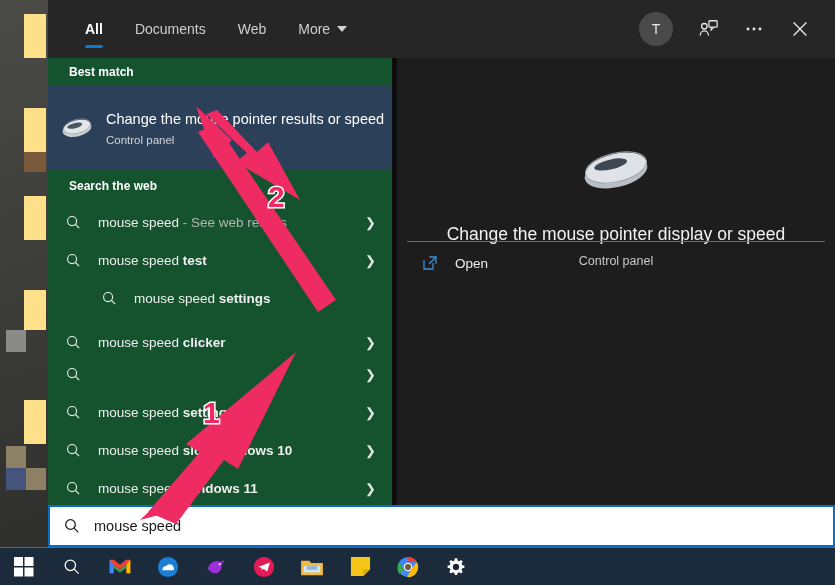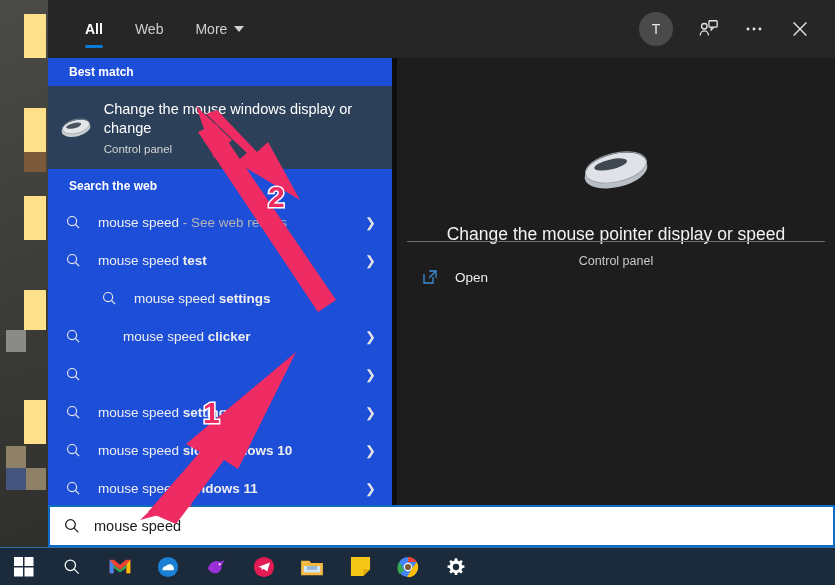--- a/index.html
+++ b/index.html
@@ -54,21 +54,21 @@
     font-size: 14px; margin-right: 10px;
   }
   .hicon {
     width: 42px; height: 42px; display: flex; align-items: center; justify-content: center;
     color: #e6e6e6;
   }
 
   
   .results {
     position: absolute; left: 0; top: 58px; width: 344px; height: 447px;
-    background: #1d4ed8;
+    background: #14532d;
   }
   .sec-label {
     position: absolute; left: 21px; color: #ffffff; font-size: 12px; font-weight: bold;
   }
   .best {
     position: absolute; left: 0; width: 344px; height: 83px;
     background: #2c4159;
     display: flex; align-items: center;
   }
   .best .micon { width: 58px; display: flex; justify-content: center; align-items: center; }
@@ -99,21 +99,21 @@
   }
   .pv-sub {
     position: absolute; left: 20px; right: 20px; top: 196px;
     text-align: center; color: #c9c9c9; font-size: 12.5px;
   }
   .pv-divider {
     position: absolute; left: 10px; right: 10px; top: 183px;
     height: 1px; background: #6d6d6d;
   }
   .pv-action {
-    position: absolute; left: 24px; top: 202px; height: 34px;
+    position: absolute; left: 24px; top: 188px; height: 34px;
     display: flex; align-items: center; color: #efefef; font-size: 13.5px;
   }
   .pv-action .oicon { width: 34px; display: flex; align-items: center; }
 
   
   .searchbar {
     position: absolute; left: 48px; top: 505px; width: 787px; height: 42px;
     background: #ffffff; border: 2px solid #0a6cc4;
     display: flex; align-items: center;
   }
@@ -160,20 +160,23 @@
   </div>
 
   <div class="flyout">
 
     <div class="header">
       <div class="tabs">
         <div class="tab active">
           <span>All</span>
         </div>
         <div class="tab">
+          <span>Documents</span>
+        </div>
+        <div class="tab">
           <span>Web</span>
         </div>
         <div class="tab">
           <span>More</span>
           <span class="caret"></span>
         </div>
       </div>
 
       <div class="hdr-right">
         <div class="avatar">
@@ -210,21 +213,21 @@
         <div class="micon">
           <svg width="34" height="24" viewBox="0 0 44 30">
             <ellipse cx="22" cy="16" rx="19" ry="10" fill="#c9cdd2" transform="rotate(-14 22 16)"></ellipse>
             <ellipse cx="22" cy="14" rx="18" ry="9" fill="#e3e6e9" transform="rotate(-14 22 14)"></ellipse>
             <ellipse cx="19" cy="12" rx="10" ry="3.4" fill="#4b5560" transform="rotate(-14 19 12)"></ellipse>
             <ellipse cx="22" cy="13" rx="18" ry="9" fill="none" stroke="#8b9299" stroke-width="0.9" transform="rotate(-14 22 13)"></ellipse>
           </svg>
         </div>
         <div class="btxt">
           <div class="bt1">
-            <span>Change the </span><b>mouse</b><span> windows display or </span><b>change</b>
+            <span>Change the </span><b>mouse</b><span> pointer results or </span><b>speed</b>
           </div>
           <div class="bt2">Control panel</div>
         </div>
       </div>
 
       <div class="sec-label" style="top:121px;">Search the web</div>
 
       <div class="webrow" style="top:145px;">
         <div class="sicon">
           <svg width="17" height="17" viewBox="0 0 24 24" fill="none" stroke="#eaeaea" stroke-width="1.6">
@@ -251,21 +254,21 @@
         <div class="sicon">
           <svg width="17" height="17" viewBox="0 0 24 24" fill="none" stroke="#eaeaea" stroke-width="1.6">
               <circle cx="10" cy="10" r="6.4"></circle>
               <path d="M14.8 14.8 L20 20"></path>
             </svg>
         </div>
         <div class="lbl"><span>mouse speed </span><b>settings</b></div>
         <div class="chev">❯</div>
       </div>
 
-      <div class="webrow" style="top:259px;gap:25px;">
+      <div class="webrow" style="top:265px;">
         <div class="sicon">
           <svg width="17" height="17" viewBox="0 0 24 24" fill="none" stroke="#eaeaea" stroke-width="1.6">
               <circle cx="10" cy="10" r="6.4"></circle>
               <path d="M14.8 14.8 L20 20"></path>
             </svg>
         </div>
         <div class="lbl"><span>mouse speed </span><b>clicker</b></div>
         <div class="chev">❯</div>
       </div>
 

